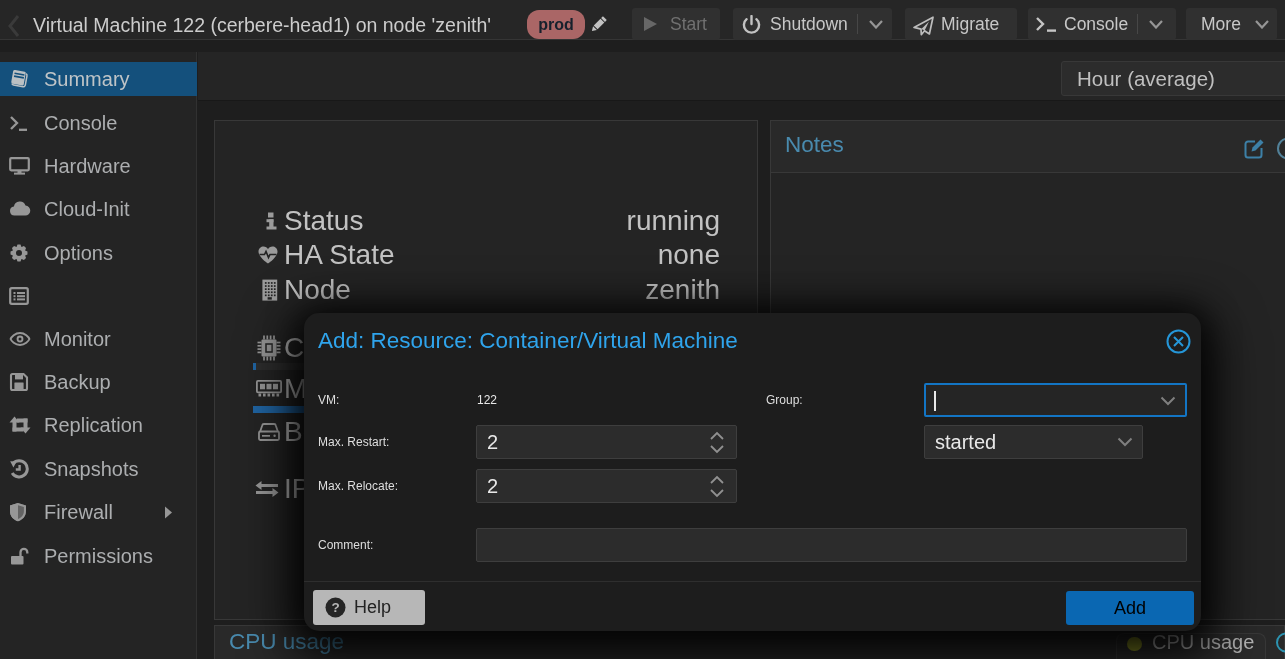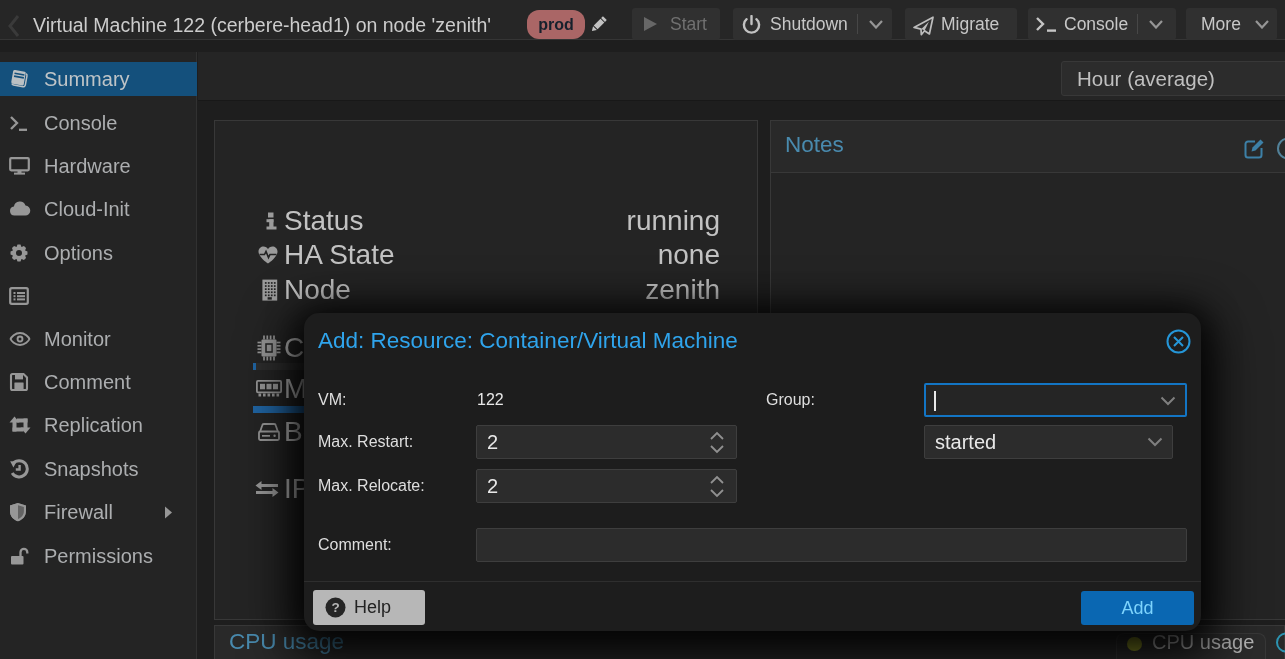--- a/index.html
+++ b/index.html
@@ -38,29 +38,29 @@
   .prow .ic{position:absolute;left:44px;top:7px;}
   .prow .lb{position:absolute;left:69px;top:0;}
   .prow .vl{position:absolute;right:37px;top:0;text-align:right;}
   .pbar{position:absolute;left:38px;height:7px;background:#2f2f2f;}
   .pbar .fill{position:absolute;left:0;top:0;bottom:0;background:#2268a8;}
   
   #shade{position:absolute;left:0;top:0;width:1285px;height:659px;background:rgba(0,0,0,0.03);}
   #modal{position:absolute;left:304px;top:313px;width:897px;height:318px;background:#1d1d1d;
          border-radius:15px;box-shadow:0 16px 50px 14px rgba(0,0,0,0.8),0 0 30px 6px rgba(0,0,0,0.6);}
   #mtitle{position:absolute;left:14px;top:0;height:56px;line-height:56px;color:#2fa4ec;font-size:22.5px;}
-  .mlabel{position:absolute;color:#dedede;font-size:16px;height:34px;line-height:34px;}
+  .mlabel{position:absolute;color:#dedede;font-size:12px;height:34px;line-height:34px;}
   .minput{position:absolute;height:34px;background:#2c2c2c;border:1px solid #3e3e3e;border-radius:2px;
           color:#e8e8e8;font-size:20px;line-height:32px;padding-left:10px;}
   .combo-arrow{position:absolute;right:9px;top:11px;}
   #mfooter{position:absolute;left:0;right:0;bottom:0;height:50px;border-top:1px solid #2e2e2e;}
   #helpbtn{position:absolute;left:9px;top:8px;width:112px;height:35px;background:#b7b7b7;
            border-radius:3px;color:#222;font-size:18px;line-height:35px;}
-  #addbtn{position:absolute;right:7px;top:9px;width:113px;height:34px;background:#0a67b2;
-          border-radius:3px;color:#7dd3fc;font-size:18px;line-height:34px;text-align:center;}
+  #addbtn{position:absolute;right:7px;top:9px;width:128px;height:34px;background:#0a67b2;
+          border-radius:3px;color:#000000;font-size:18px;line-height:34px;text-align:center;}
   .caret{position:absolute;width:1.6px;background:#e8e8e8;}
 </style>
 </head>
 <body>
 <div id="app">
 
   <div id="topbar">
     <svg class="abs" style="left:6px;top:13px" width="16" height="26" viewBox="0 0 16 26">
       <path d="M12 3 L4 13 L12 23" stroke="#3c3c3c" stroke-width="3" fill="none"></path>
     </svg>
@@ -171,21 +171,21 @@
           <circle cx="11" cy="10" r="1.5" fill="#242424"></circle>
       </svg>
       <span class="tx">Monitor</span>
     </div>
     <div class="nav" style="top:313px;">
       <svg class="ic" width="20" height="20" viewBox="0 0 20 20">
         <path d="M2 3.5 A1.5 1.5 0 0 1 3.5 2 H14.5 L18 5.5 V16.5 A1.5 1.5 0 0 1 16.5 18 H3.5 A1.5 1.5 0 0 1 2 16.5 Z" stroke="#9c9c9c" stroke-width="2.1" fill="none"></path>
         <rect x="6" y="3" width="8" height="4.4" fill="#9c9c9c"></rect>
         <rect x="5.4" y="10.5" width="9.2" height="7" rx="0.5" fill="#9c9c9c"></rect>
       </svg>
-      <span class="tx">Comment</span>
+      <span class="tx">Backup</span>
     </div>
     <div class="nav" style="top:356px;">
       <svg class="ic" width="22" height="20" viewBox="0 0 22 20" fill="#9c9c9c">
         <polygon points="0.5,7.5 5.5,1.5 10.5,7.5"></polygon>
         <rect x="3.5" y="7" width="4" height="9.5"></rect>
         <rect x="3.5" y="12.5" width="11" height="4"></rect>
         <rect x="8" y="3.5" width="10.5" height="4"></rect>
         <rect x="14.5" y="3.5" width="4" height="9.5"></rect>
         <polygon points="11.5,12.5 21.5,12.5 16.5,18.5"></polygon>
       </svg>
@@ -391,21 +391,21 @@
 
     <div class="mlabel" style="left:14px;top:112px;">Max. Restart:</div>
     <div class="minput" style="left:172px;top:112px;width:261px;">2
       <svg class="abs" style="right:10px;top:4px" width="18" height="11" viewBox="0 0 18 11">
           <path d="M3 9 L9 3 L15 9" stroke="#919191" stroke-width="1.8" fill="none"></path>
         </svg>
       <svg class="abs" style="right:10px;top:18px" width="18" height="11" viewBox="0 0 18 11">
           <path d="M3 2 L9 8 L15 2" stroke="#919191" stroke-width="1.8" fill="none"></path>
         </svg>
     </div>
-    <div class="minput" style="left:620px;top:112px;width:249px;">started
+    <div class="minput" style="left:620px;top:112px;width:219px;">started
       <svg class="combo-arrow" width="16" height="10" viewBox="0 0 16 10">
           <path d="M1.5 1.5 L8 8 L14.5 1.5" stroke="#7f7f7f" stroke-width="2" fill="none"></path>
         </svg>
     </div>
 
     <div class="mlabel" style="left:14px;top:156px;">Max. Relocate:</div>
     <div class="minput" style="left:172px;top:156px;width:261px;">2
       <svg class="abs" style="right:10px;top:4px" width="18" height="11" viewBox="0 0 18 11">
           <path d="M3 9 L9 3 L15 9" stroke="#919191" stroke-width="1.8" fill="none"></path>
         </svg>

